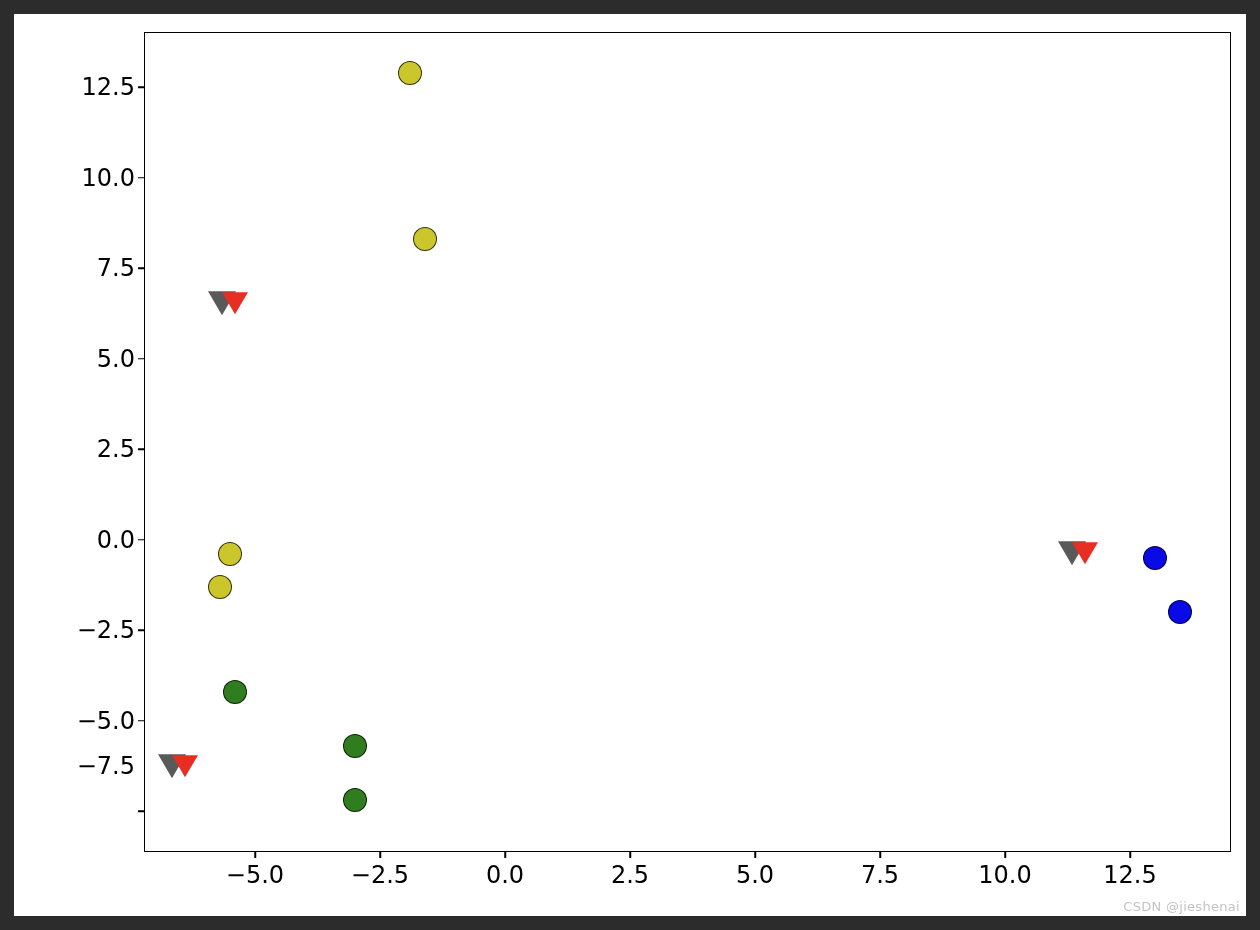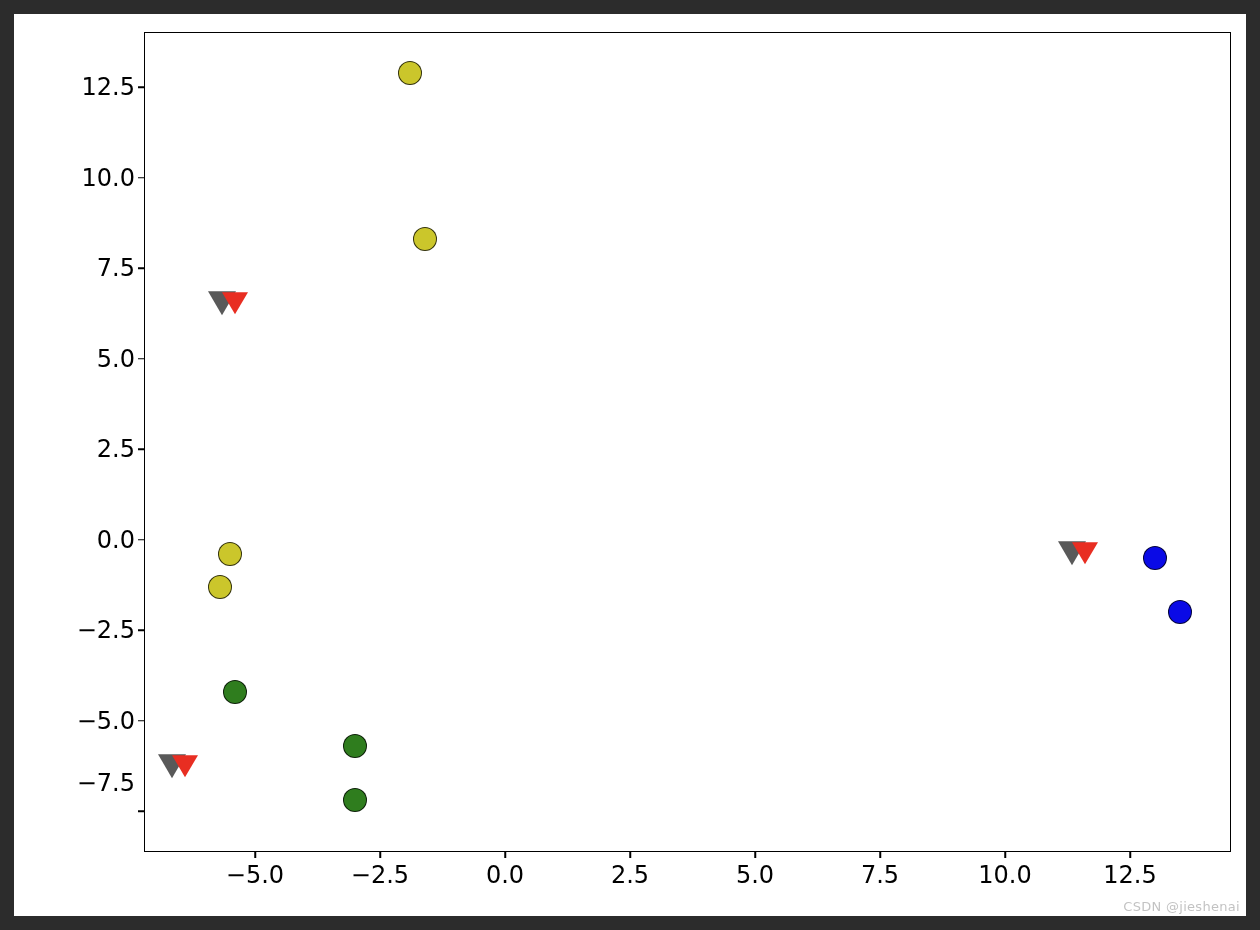--- a/index.html
+++ b/index.html
@@ -95,21 +95,21 @@
     letter-spacing: 0.3px;
   }
 </style>
 </head>
 <body>
 
 <div class="outer-frame">
 
   <div id="plot" class="plot-area" style="left: 130px; top: 18px; width: 1085px; height: 818px;">
       <div class="tick-mark-y" style="top: 778.186px;"></div>
-      <div class="tick-label-y" style="top: 750px;">−7.5</div>
+      <div class="tick-label-y" style="top: 733px;">−7.5</div>
       <div class="tick-mark-y" style="top: 687.699px;"></div>
       <div class="tick-label-y" style="top: 687.699px;">−5.0</div>
       <div class="tick-mark-y" style="top: 597.212px;"></div>
       <div class="tick-label-y" style="top: 597.212px;">−2.5</div>
       <div class="tick-mark-y" style="top: 506.726px;"></div>
       <div class="tick-label-y" style="top: 506.726px;">0.0</div>
       <div class="tick-mark-y" style="top: 416.239px;"></div>
       <div class="tick-label-y" style="top: 416.239px;">2.5</div>
       <div class="tick-mark-y" style="top: 325.752px;"></div>
       <div class="tick-label-y" style="top: 325.752px;">5.0</div>

